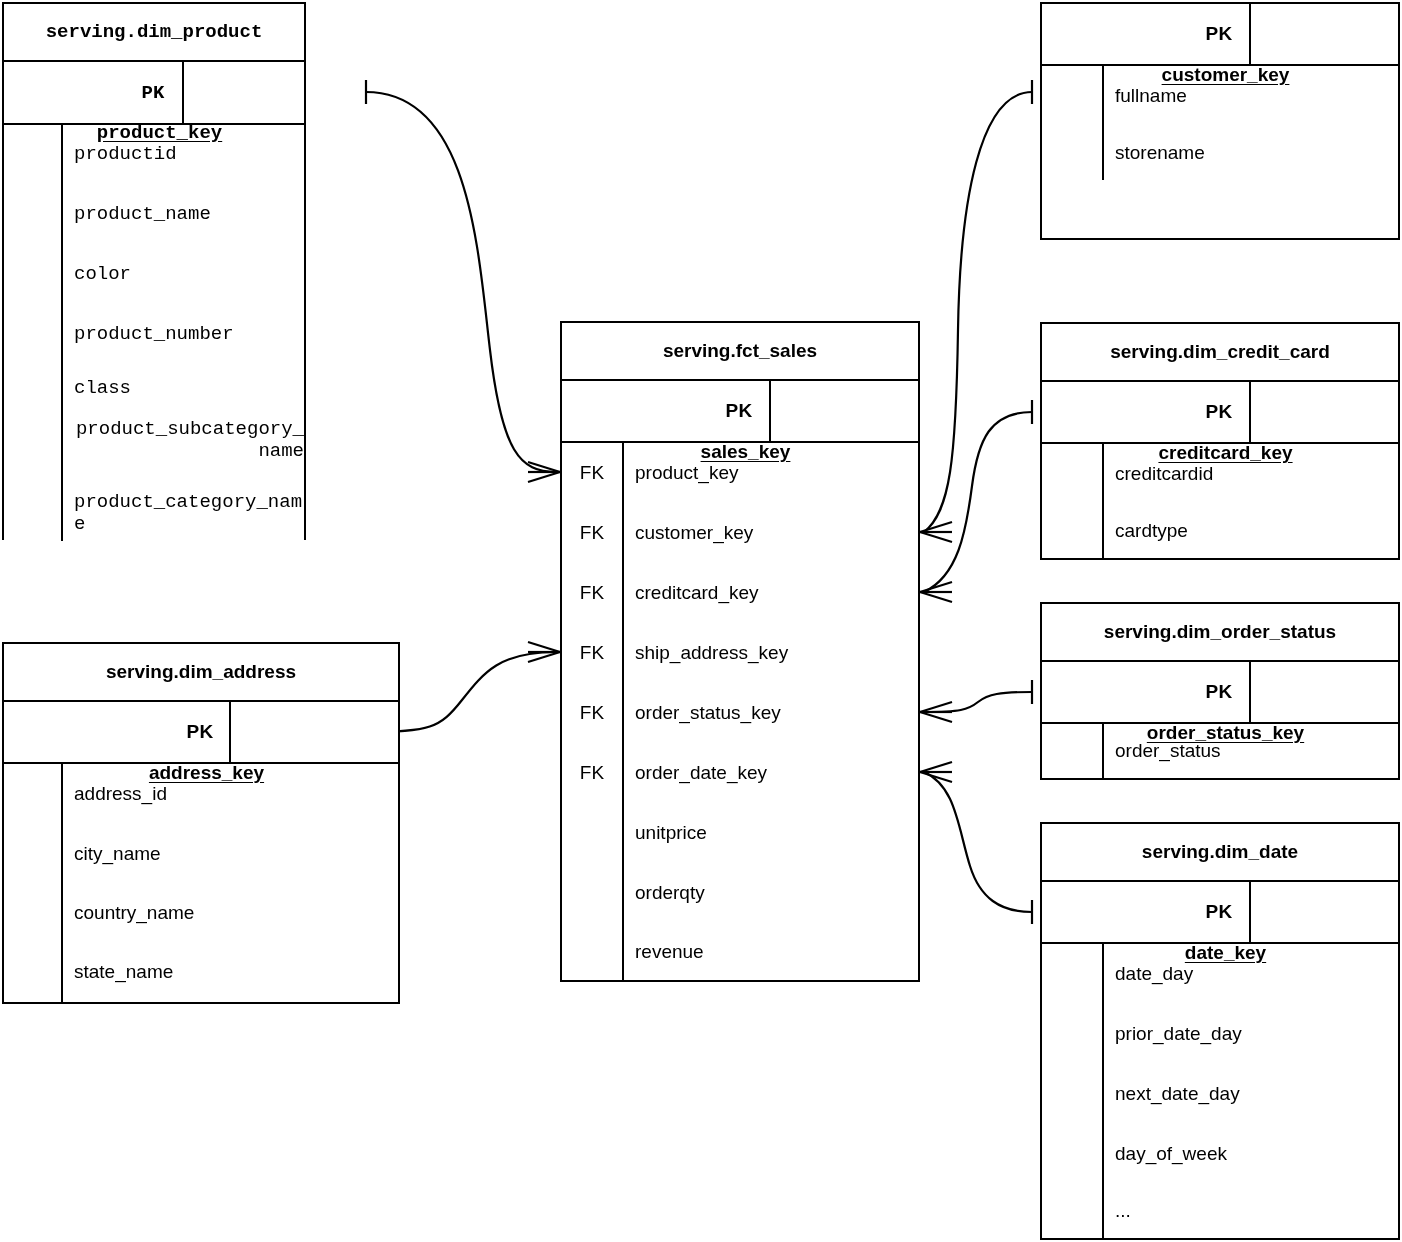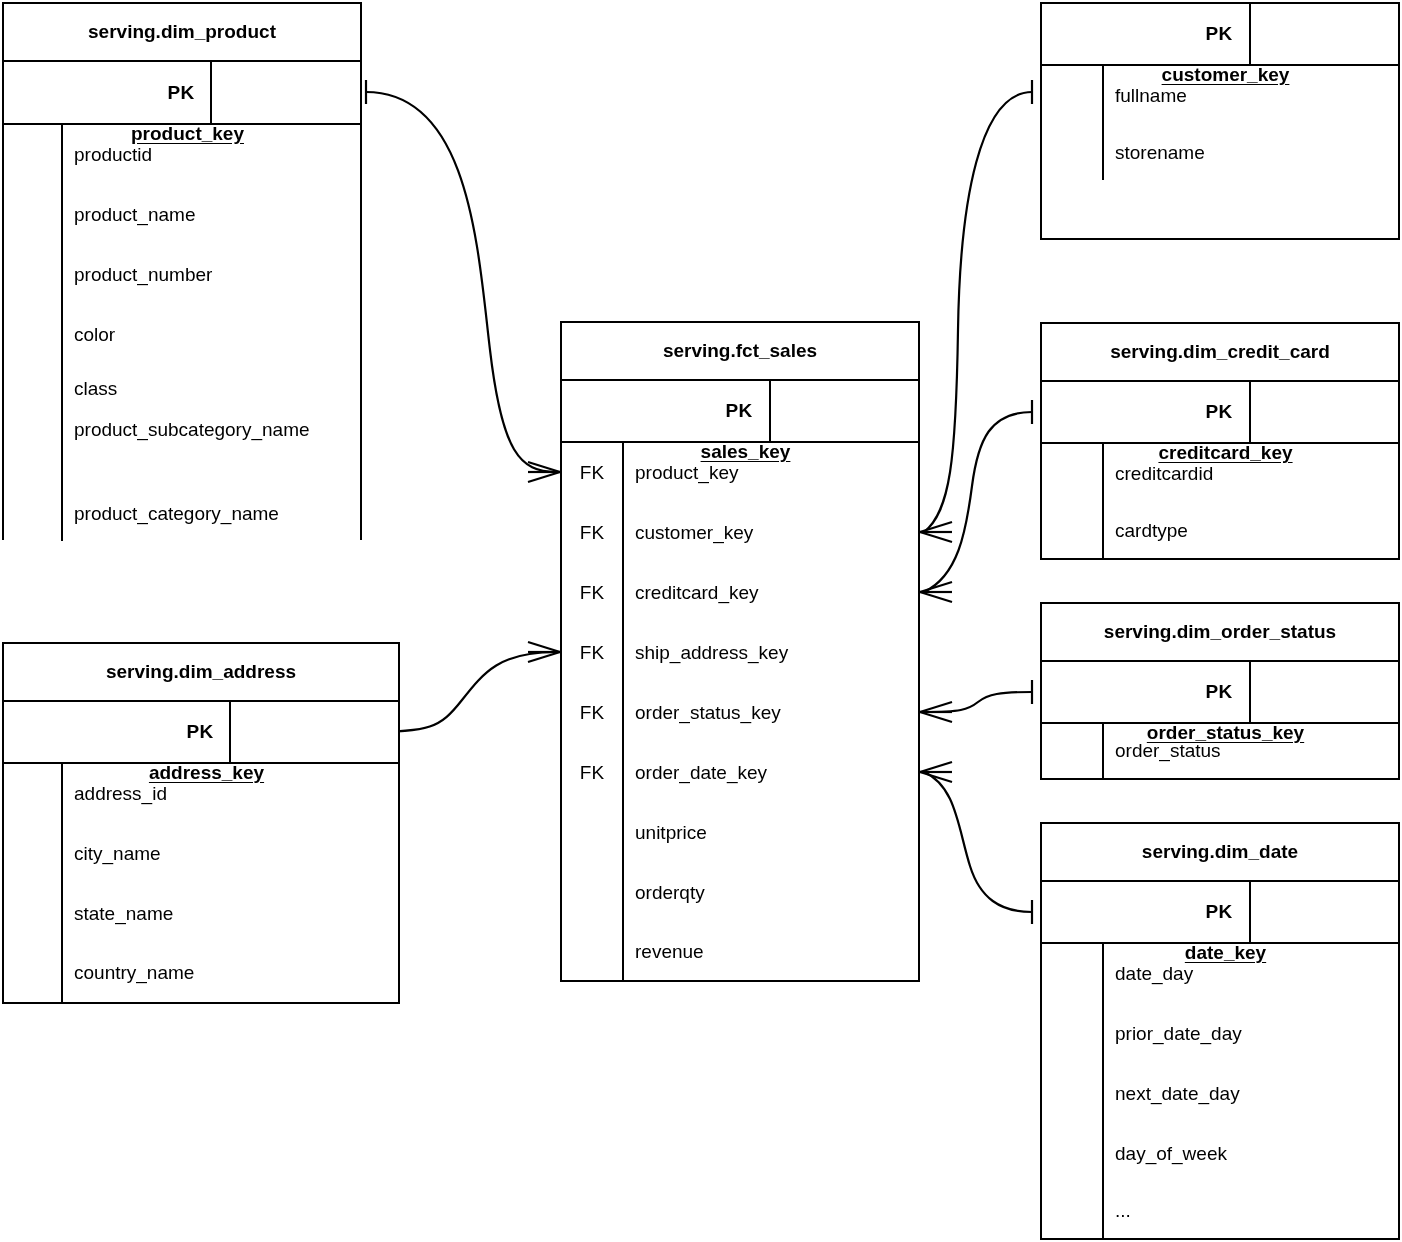--- a/index.html
+++ b/index.html
@@ -154,42 +154,42 @@
       <path d="M 1032,912 C 1000,912 980,898 970,866 C 958,828 956,786 924,772"></path>
       <line x1="1032" y1="900" x2="1032" y2="924"></line>
       <g>
         <line x1="920" y1="772" x2="952" y2="762"></line>
         <line x1="920" y1="772" x2="952" y2="772"></line>
         <line x1="920" y1="772" x2="952" y2="782"></line>
       </g>
     </g>
   </svg>
 
-  <div class="entity" style="left:2px; top:2px; width:360px; height:538px;">
+  <div class="entity" style="left:2px; top:2px; width:304px; height:538px;font-family:Liberation Mono, monospace;">
     <div class="ent-title" style="height:58px;">serving.dim_product</div>
     <div class="ent-row pkrow" style="height:63px;">
       <div class="keycell pk" style="width:59px;">PK</div>
       <div class="namecell keyname">product_key</div>
     </div>
     <div class="attrs">
       <div class="ent-row" style="height:60px;">
         <div class="keycell" style="width:59px;"></div>
         <div class="namecell">productid</div>
       </div>
       <div class="ent-row" style="height:60px;">
         <div class="keycell" style="width:59px;"></div>
         <div class="namecell">product_name</div>
       </div>
       <div class="ent-row" style="height:60px;">
         <div class="keycell" style="width:59px;"></div>
+        <div class="namecell">color</div>
+      </div>
+      <div class="ent-row" style="height:60px;">
+        <div class="keycell" style="width:59px;"></div>
         <div class="namecell">product_number</div>
-      </div>
-      <div class="ent-row" style="height:60px;">
-        <div class="keycell" style="width:59px;"></div>
-        <div class="namecell">color</div>
       </div>
       <div class="ent-row" style="height:48px;">
         <div class="keycell" style="width:59px;"></div>
         <div class="namecell">class</div>
       </div>
       <div class="ent-row" style="height:74px; align-items:flex-start;text-align:right;">
         <div class="keycell" style="width:59px;"></div>
         <div class="namecell" style="align-items:flex-start; padding-top:6px;">
           <span class="wrapname" style="max-width:258px;">product_subcategory_name</span>
         </div>
@@ -209,27 +209,27 @@
     </div>
     <div class="attrs">
       <div class="ent-row" style="height:60px;">
         <div class="keycell" style="width:59px;"></div>
         <div class="namecell">address_id</div>
       </div>
       <div class="ent-row" style="height:60px;">
         <div class="keycell" style="width:59px;"></div>
         <div class="namecell">city_name</div>
       </div>
+      <div class="ent-row" style="height:58px;">
+        <div class="keycell" style="width:59px;"></div>
+        <div class="namecell">country_name</div>
+      </div>
       <div class="ent-row" style="height:60px;">
         <div class="keycell" style="width:59px;"></div>
         <div class="namecell">state_name</div>
-      </div>
-      <div class="ent-row" style="height:58px;">
-        <div class="keycell" style="width:59px;"></div>
-        <div class="namecell">country_name</div>
       </div>
     </div>
   </div>
 
   <div class="entity" style="left:560px; top:321px; width:360px; height:661px;">
     <div class="ent-title" style="height:58px;">serving.fct_sales</div>
     <div class="ent-row pkrow" style="height:62px;">
       <div class="keycell pk" style="width:62px;">PK</div>
       <div class="namecell keyname">sales_key</div>
     </div>

